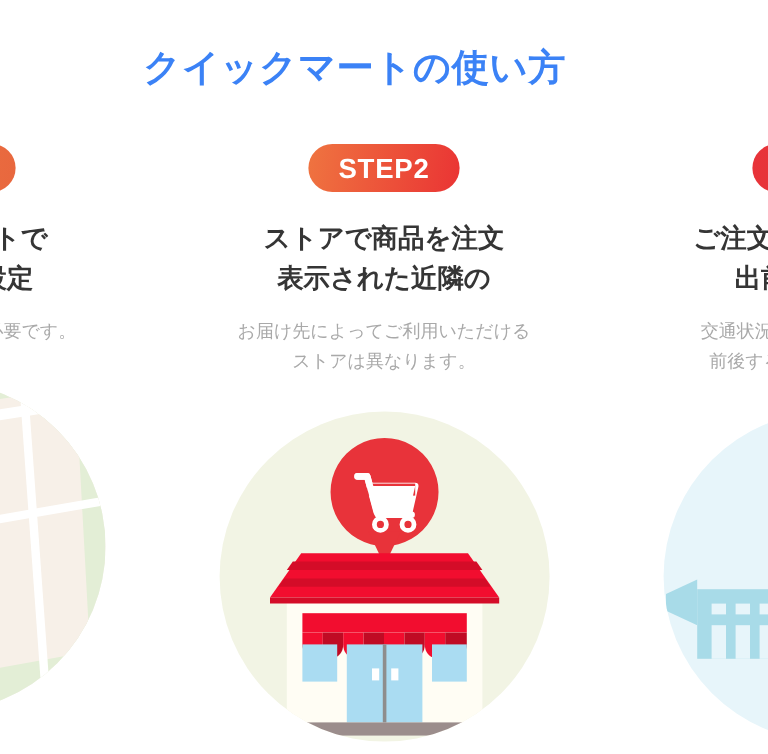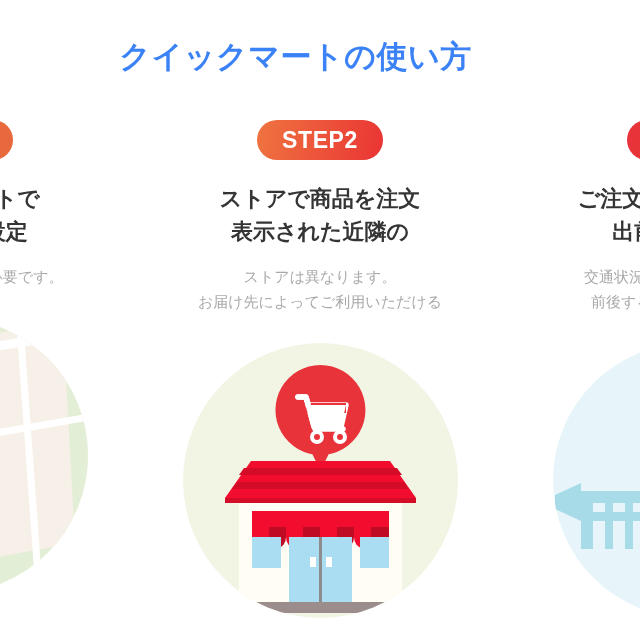--- a/index.html
+++ b/index.html
@@ -163,22 +163,22 @@
 
     <div class="step-col">
       <div class="step-badge badge-2">STEP2</div>
 
       <div class="step-headline">
         <div>ストアで商品を注文</div>
         <div>表示された近隣の</div>
       </div>
 
       <div class="step-desc">
+        <div>お届け先によってご利用いただける</div>
         <div>ストアは異なります。</div>
-        <div>お届け先によってご利用いただける</div>
       </div>
 
       <div class="illus-wrap">
         <div class="illus-circle bg-store">
           <svg width="275" height="275" viewBox="0 0 275 275">
 
             <g>
               <path d="M137.5,22 a45,45 0 1,1 -0.1,0 z" fill="#e8333a"></path>
               <path d="M124,100 L137.5,128 L151,100 z" fill="#e8333a"></path>
 

